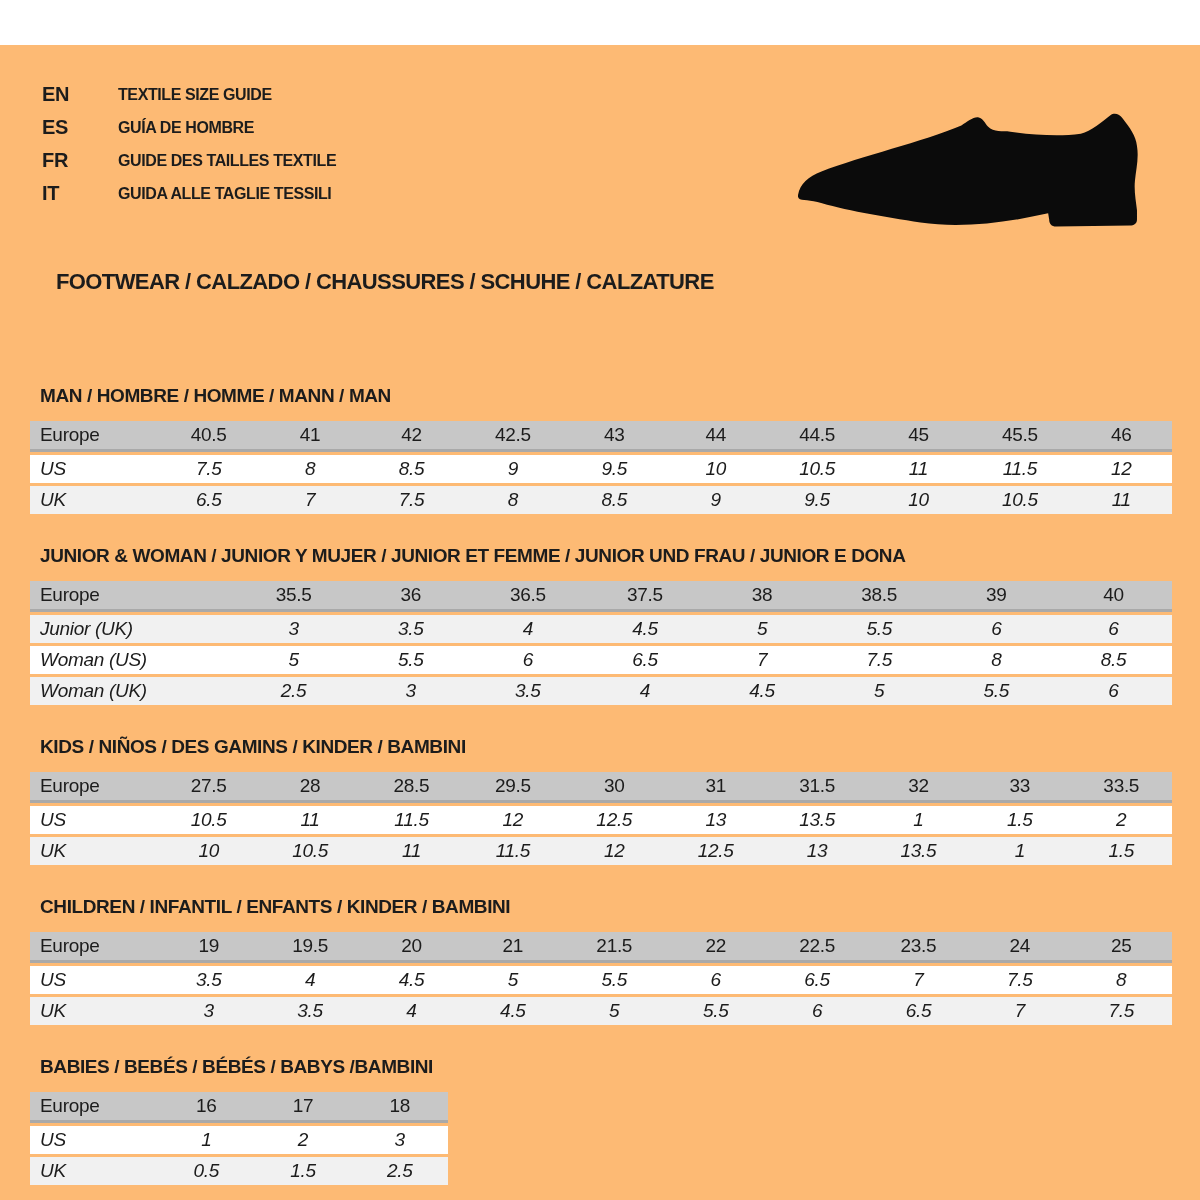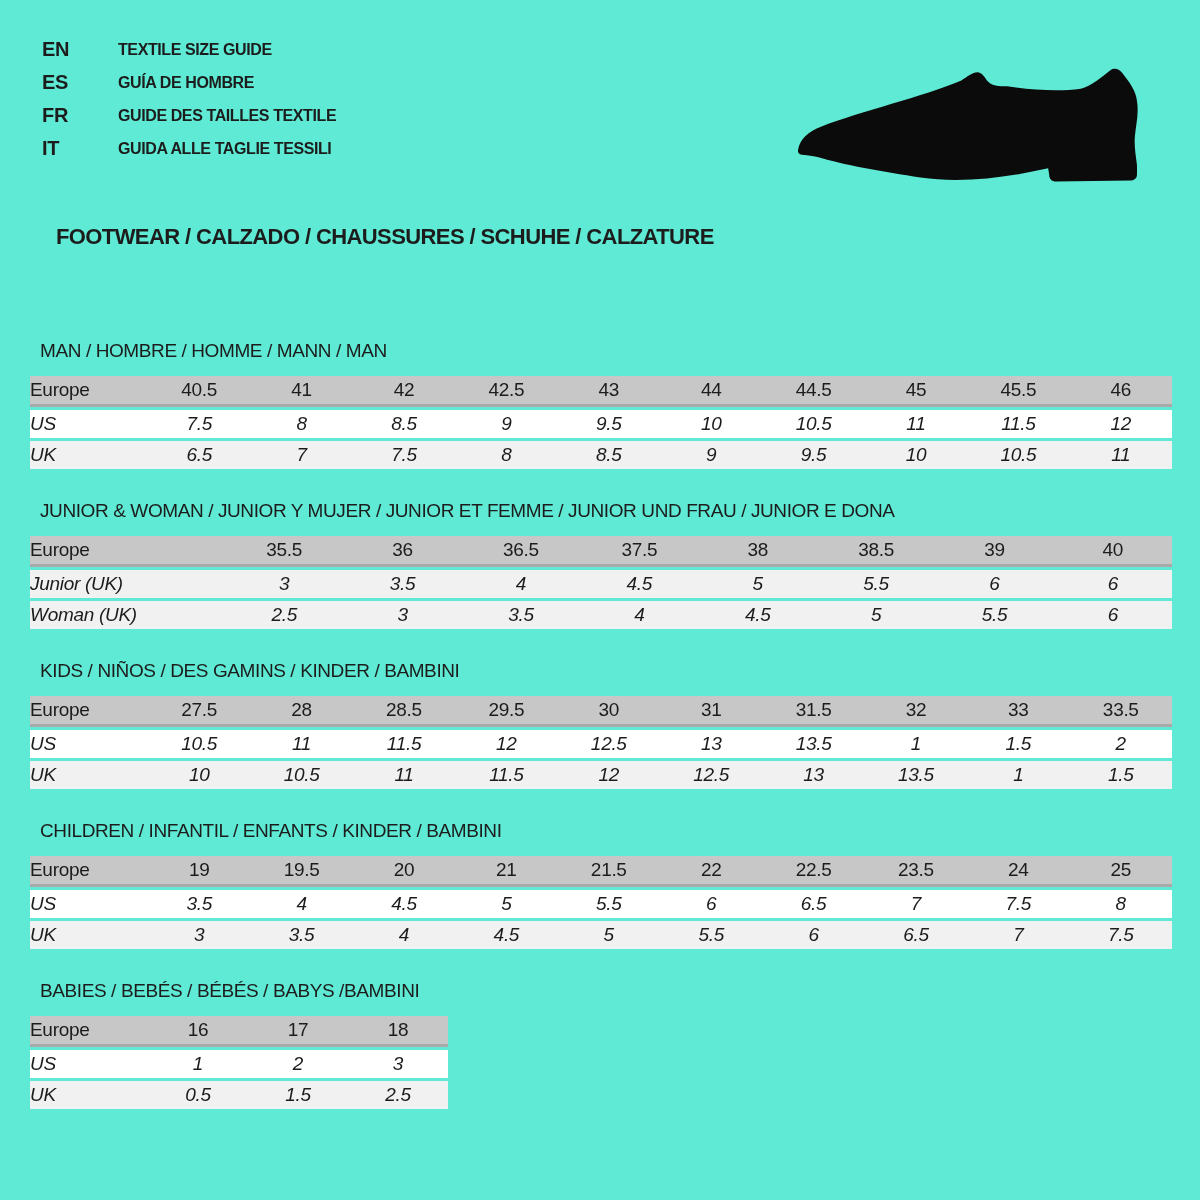--- a/index.html
+++ b/index.html
@@ -2,53 +2,53 @@
 <html><head>
 <meta charset="utf-8">
 <style>
   html,body{margin:0;padding:0;background:#ffffff;}
   body{
     width:1200px;height:1200px;position:relative;overflow:hidden;
     font-family:"Liberation Sans", sans-serif;
     color:#1c1c1c;
     -webkit-font-smoothing:antialiased;
   }
-  .page{position:absolute;inset:0;background:#5eead4;}
+  .page{position:absolute;inset:0;background:#fdba74;margin-top:45px;}
 
   
   .lang-block{position:absolute;left:42px;top:33px;}
   .lang-row{display:flex;height:33px;align-items:center;}
   .lang-code{width:76px;font-weight:bold;font-size:20px;letter-spacing:-0.3px;}
   .lang-label{font-weight:bold;font-size:16px;letter-spacing:-0.4px;white-space:nowrap;}
 
   .category-line{
     position:absolute;left:56px;top:224px;
     font-weight:bold;font-size:22px;letter-spacing:-0.6px;white-space:nowrap;
   }
 
   
   .shoe{position:absolute;left:798px;top:66px;width:340px;height:122px;}
 
   
   .sections{position:absolute;left:30px;top:340px;width:1142px;}
   .size-section{margin-bottom:28px;}
   .size-section h2{
     margin:0 0 11px 10px;
-    font-size:19px;font-weight:normal;letter-spacing:-0.4px;white-space:nowrap;
+    font-size:19px;font-weight:bold;letter-spacing:-0.4px;white-space:nowrap;
   }
   table.size-table{
     border-collapse:separate;border-spacing:0 3px;
     table-layout:fixed;width:1142px;
     font-size:19px;letter-spacing:-0.3px;
   }
   .size-section.narrow table.size-table{width:418px;}
   table.size-table th,table.size-table td{
     height:28px;padding:0;font-weight:normal;vertical-align:middle;
   }
-  table.size-table .label{width:118px;text-align:left;}
+  table.size-table .label{width:118px;text-align:left;padding-left:10px;}
   .size-section.wide-label table.size-table .label{width:195px;}
   table.size-table td{text-align:center;}
   tr.head th,tr.head td{
     background:#c7c7c7;
     border-bottom:3px solid #a9a9a9;
   }
   tr.data-row{background:#ffffff;font-style:italic;}
   tr.data-row.alt{background:#f1f1f1;}
 </style>
 </head>
@@ -170,20 +170,31 @@
               <td class="label">Junior (UK)</td>
               <td>3</td>
               <td>3.5</td>
               <td>4</td>
               <td>4.5</td>
               <td>5</td>
               <td>5.5</td>
               <td>6</td>
               <td>6</td>
             </tr>
+            <tr class="data-row">
+              <td class="label">Woman (US)</td>
+              <td>5</td>
+              <td>5.5</td>
+              <td>6</td>
+              <td>6.5</td>
+              <td>7</td>
+              <td>7.5</td>
+              <td>8</td>
+              <td>8.5</td>
+            </tr>
             <tr class="data-row alt">
               <td class="label">Woman (UK)</td>
               <td>2.5</td>
               <td>3</td>
               <td>3.5</td>
               <td>4</td>
               <td>4.5</td>
               <td>5</td>
               <td>5.5</td>
               <td>6</td>

